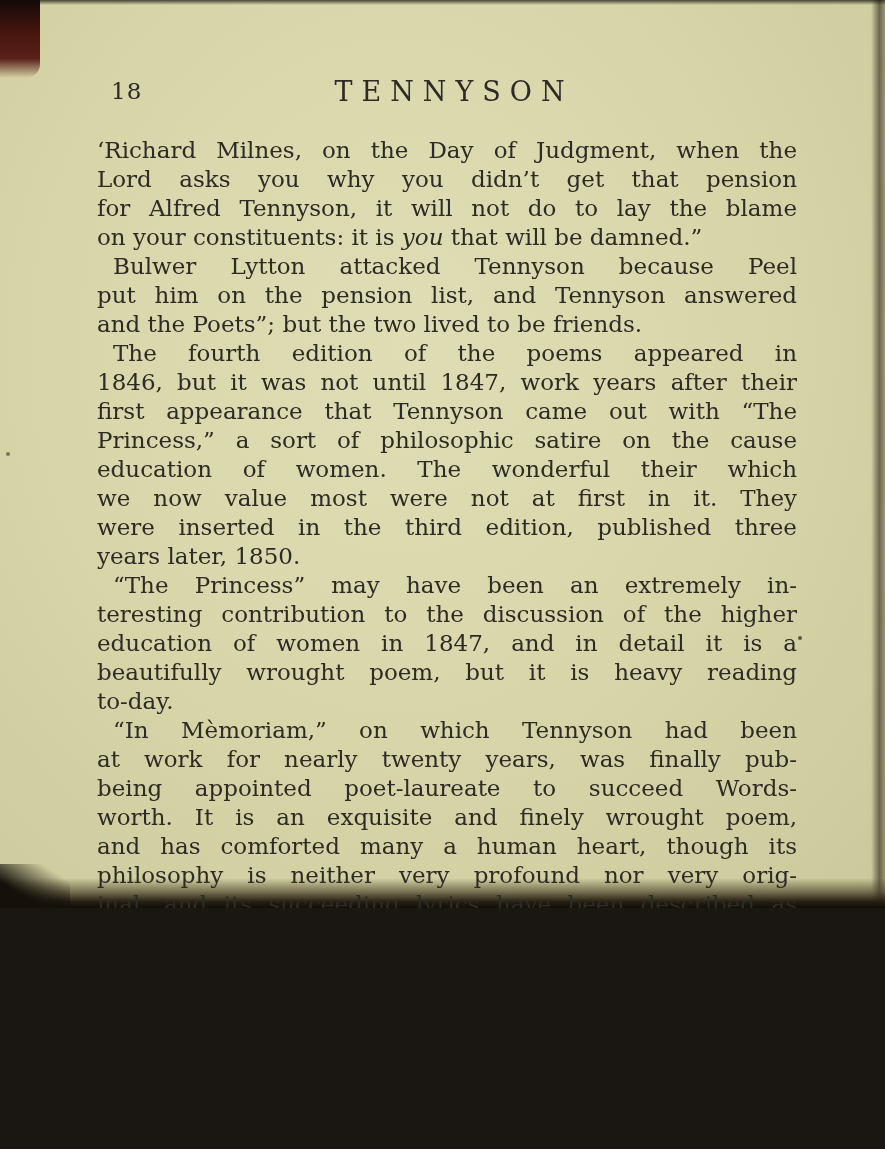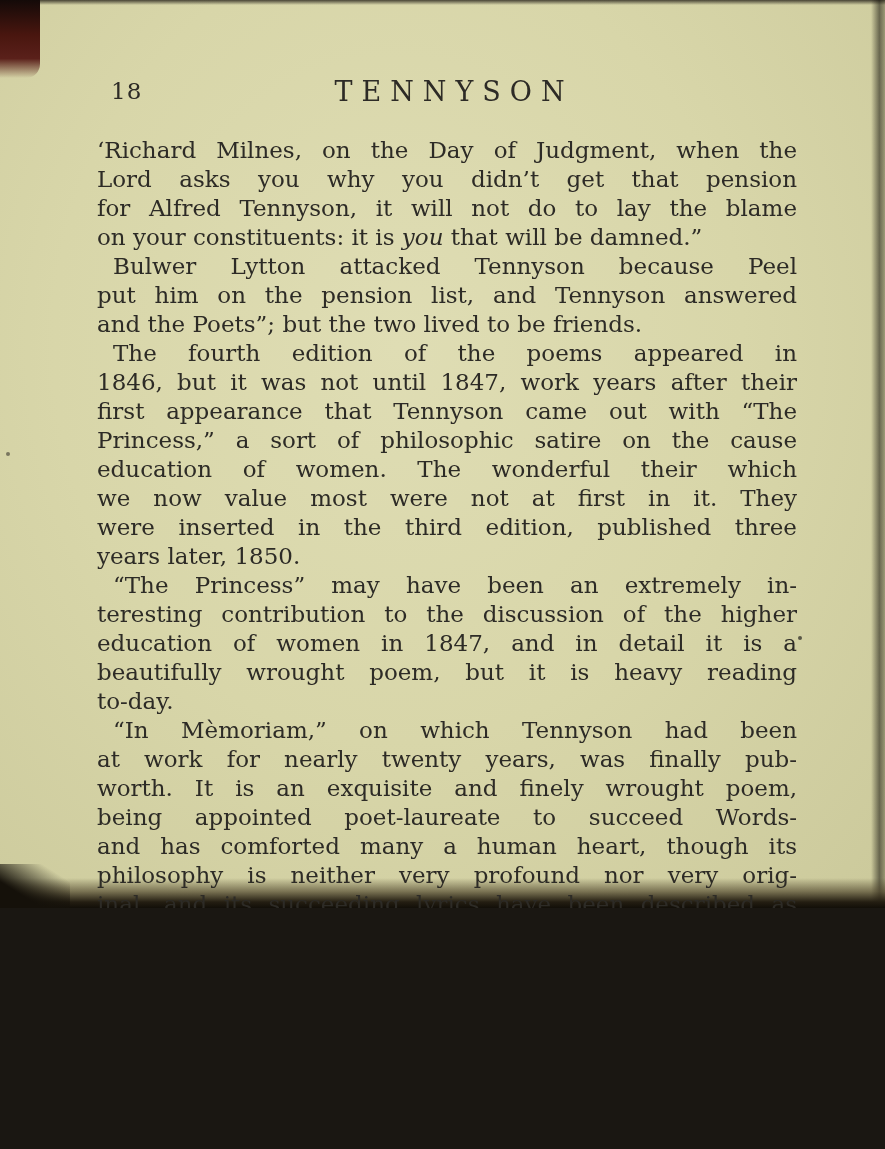--- a/index.html
+++ b/index.html
@@ -124,22 +124,22 @@
         <div class="para">
           <div class="line first">“The Princess” may have been an extremely in-</div>
           <div class="line">teresting contribution to the discussion of the higher</div>
           <div class="line">education of women in 1847, and in detail it is a</div>
           <div class="line">beautifully wrought poem, but it is heavy reading</div>
           <div class="line last">to-day.</div>
         </div>
         <div class="para">
           <div class="line first">“In Mèmoriam,” on which Tennyson had been</div>
           <div class="line">at work for nearly twenty years, was finally pub-</div>
+          <div class="line">being appointed poet-laureate to succeed Words-</div>
           <div class="line">worth. It is an exquisite and finely wrought poem,</div>
-          <div class="line">being appointed poet-laureate to succeed Words-</div>
           <div class="line">and has comforted many a human heart, though its</div>
           <div class="line">philosophy is neither very profound nor very orig-</div>
           <div class="line">inal, and its succeeding lyrics have been described as</div>
           <div class="line last">“sounding corridors that lead to nowhere.”</div>
         </div>
       </div>
   </div>
 
 </div>
 

